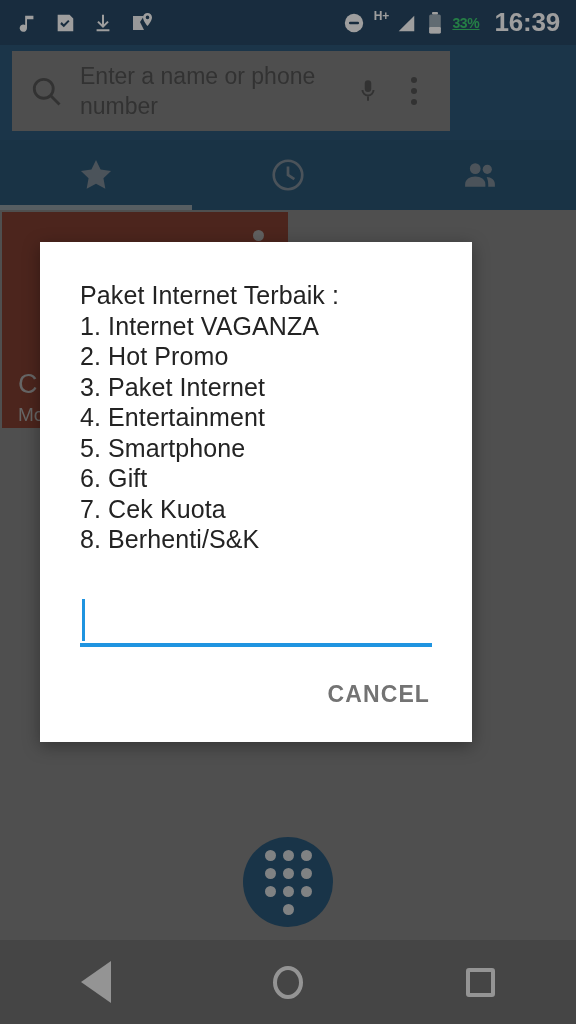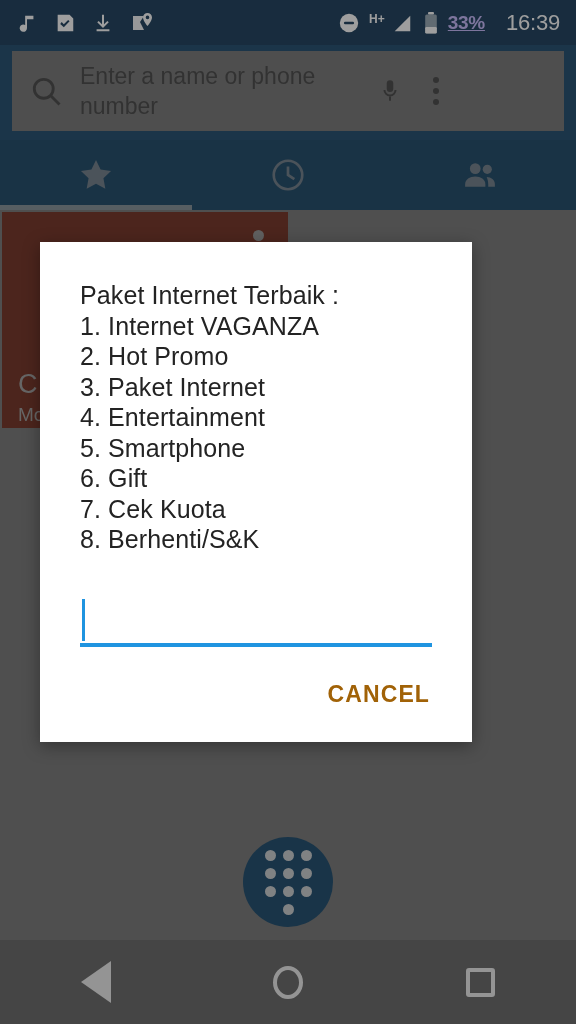--- a/index.html
+++ b/index.html
@@ -32,38 +32,38 @@
     padding: 0 16px;
     color: #e8eef3;
   }
   .status-left { display: flex; align-items: center; gap: 16px; }
   .status-right {
     margin-left: auto;
     display: flex; align-items: center; gap: 9px;
   }
   .sicon { display: block; }
   .batt-pct {
-    font-size: 19px; font-weight: bold; letter-spacing: -0.3px;
-    color: #c4b5fd;
+    font-size: 14px; font-weight: bold; letter-spacing: -0.3px;
+    color: #22c55e;
     text-decoration: underline;
   }
   .clock {
-    font-size: 22px; font-weight: normal; letter-spacing: -0.2px;
-    color: #ffffff; margin-left: 12px;
+    font-size: 26px; font-weight: bold; letter-spacing: -0.2px;
+    color: #ffffff; margin-left: 6px;
   }
 
   
   #toolbar {
     position: absolute; top: 45px; left: 0;
     width: 576px; height: 95px;
     background: #114064;
   }
   #search-bar {
     position: absolute; top: 6px; left: 12px;
-    width: 552px; height: 80px;
+    width: 438px; height: 80px;
     background: #6e6e6e;
     display: flex; align-items: center;
     padding: 0 14px;
   }
   #search-icon { width: 40px; flex: 0 0 40px; display: flex; justify-content: center; }
   #search-placeholder {
     flex: 1 1 auto;
     color: #3b3b3b;
     font-size: 23px;
     line-height: 30px;
@@ -208,21 +208,21 @@
     width: 3px; height: 42px;
     background: #1f94e0;
   }
   #dialog-actions {
     display: flex; justify-content: flex-end; align-items: center;
     gap: 34px;
     padding: 28px 40px 30px 40px;
   }
   .dlg-btn {
     background: none; border: none;
-    color: #a16207;
+    color: #737373;
     font-size: 23px;
     font-weight: bold;
     letter-spacing: 1.1px;
     font-family: "Liberation Sans", sans-serif;
     cursor: pointer;
     padding: 4px 2px;
   }
 </style>
 </head>
 <body>

